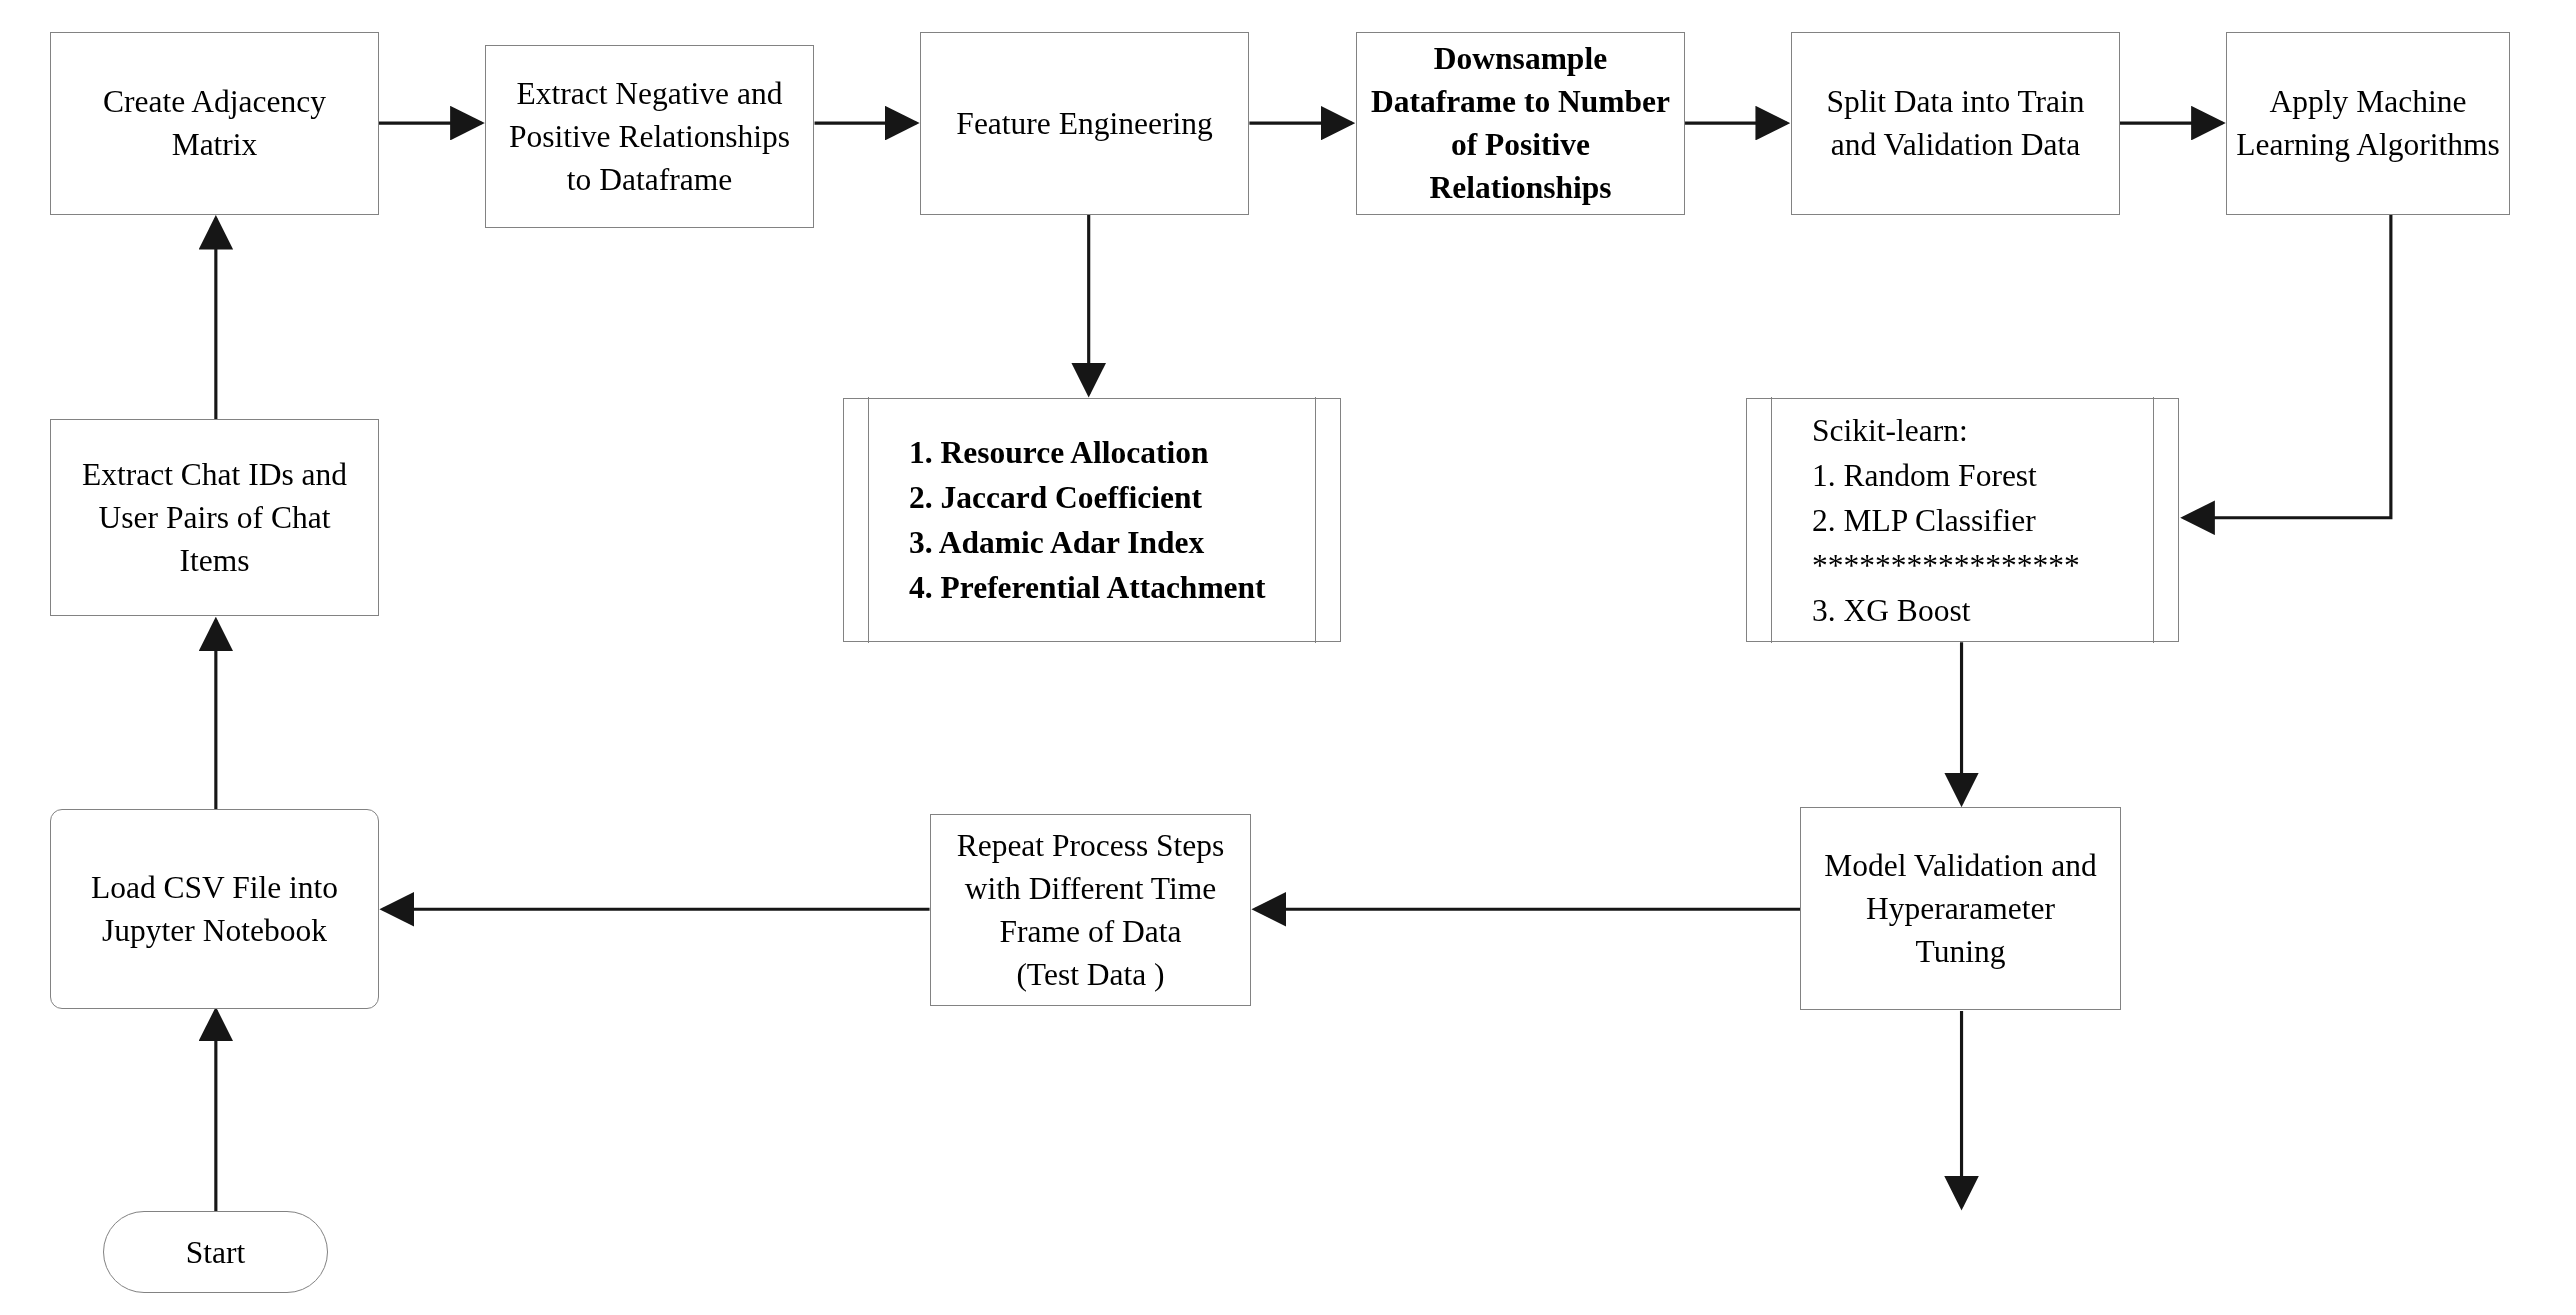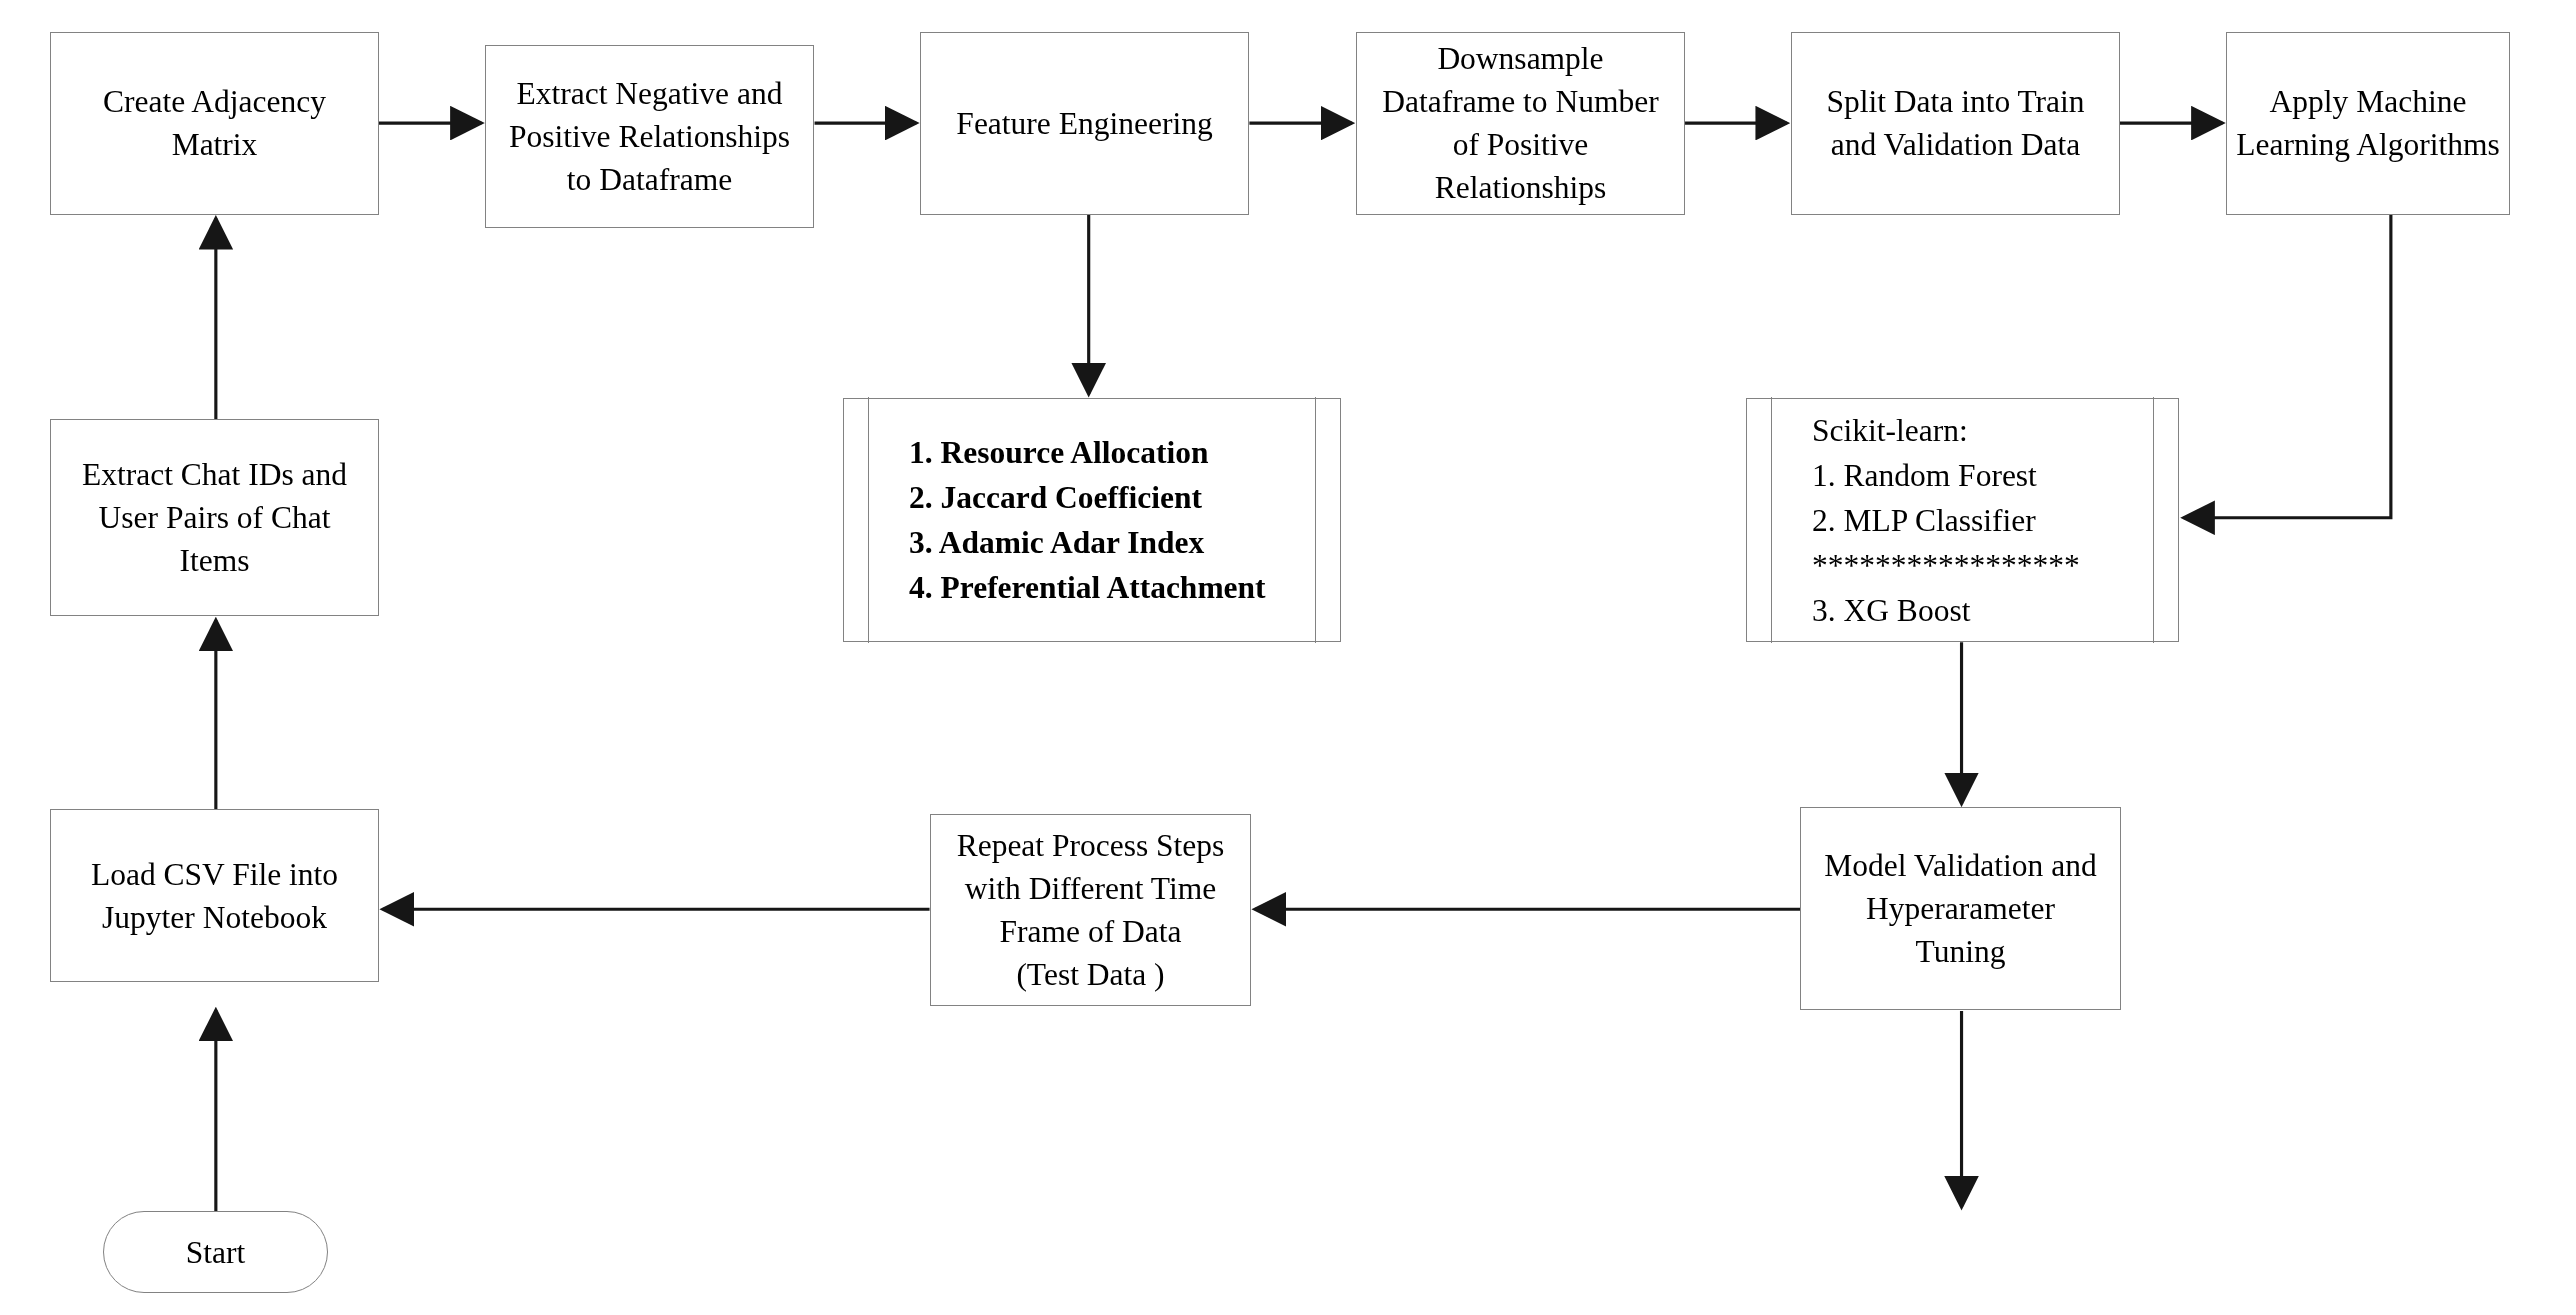--- a/index.html
+++ b/index.html
@@ -33,21 +33,21 @@
     text-align: center;
     font-size: 31.5px;
     line-height: 43px;
     white-space: pre-line;
   }
   .node .label { white-space: pre-line; }
   
   .n-create   { left: 50px;   top: 31.5px;  width: 329px; height: 183px; }
   .n-extractr { left: 485px;  top: 45px;  width: 329px; height: 183px; }
   .n-feateng  { left: 920px; top: 31.5px;  width: 329px; height: 183px; }
-  .n-downs    { left: 1356px; top: 31.5px;  width: 329px; height: 183px; }
+  .n-downs    { left: 1356px; top: 31.5px;  width: 329px; height: 183px; font-weight: bold; }
   .n-split    { left: 1791px; top: 31.5px;  width: 329px; height: 183px; }
   .n-applyml  { left: 2226px; top: 31.5px;  width: 284px; height: 183px; }
   
   .subroutine {
     justify-content: flex-start;
     text-align: left;
     padding-left: 65px;
     line-height: 45px;
   }
   .n-featlist { left: 843px; top: 398px; width: 498px; height: 244px; font-weight: bold; }
@@ -57,21 +57,21 @@
     top: -1.6px;
     bottom: -1.6px;
     width: 0;
     border-left: 1.6px solid #828282;
   }
   .subroutine .bar.left  { left: 23.6px; }
   .subroutine .bar.right { right: 23.6px; }
   
   .n-model    { left: 1800px; top: 807px; width: 321px; height: 203px; }
   .n-repeat   { left: 930px; top: 814px; width: 321px; height: 192px; }
-  .n-loadcsv  { left: 50px;   top: 809px; width: 329px; height: 173px; }
+  .n-loadcsv  { left: 50px;   top: 809px; width: 329px; height: 200px; border-radius: 12px; }
   .n-extractc { left: 50px;   top: 419px;  width: 329px; height: 197px; }
   
   .terminator { border-radius: 43px; justify-content: center; }
   .n-start    { left: 103px;  top: 1211px; width: 225px; height: 82px; }
   .n-end      { left: 1853px; top: 1211px; width: 221px; height: 82px; }
 </style>
 </head>
 <body>
 
 <div class="canvas">

